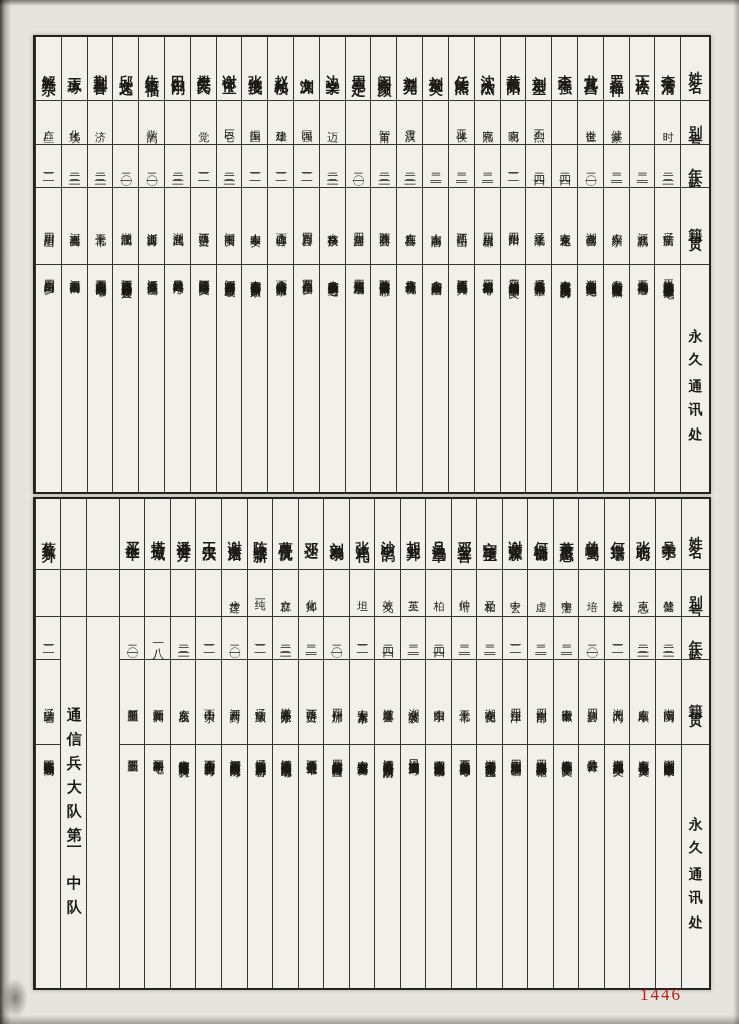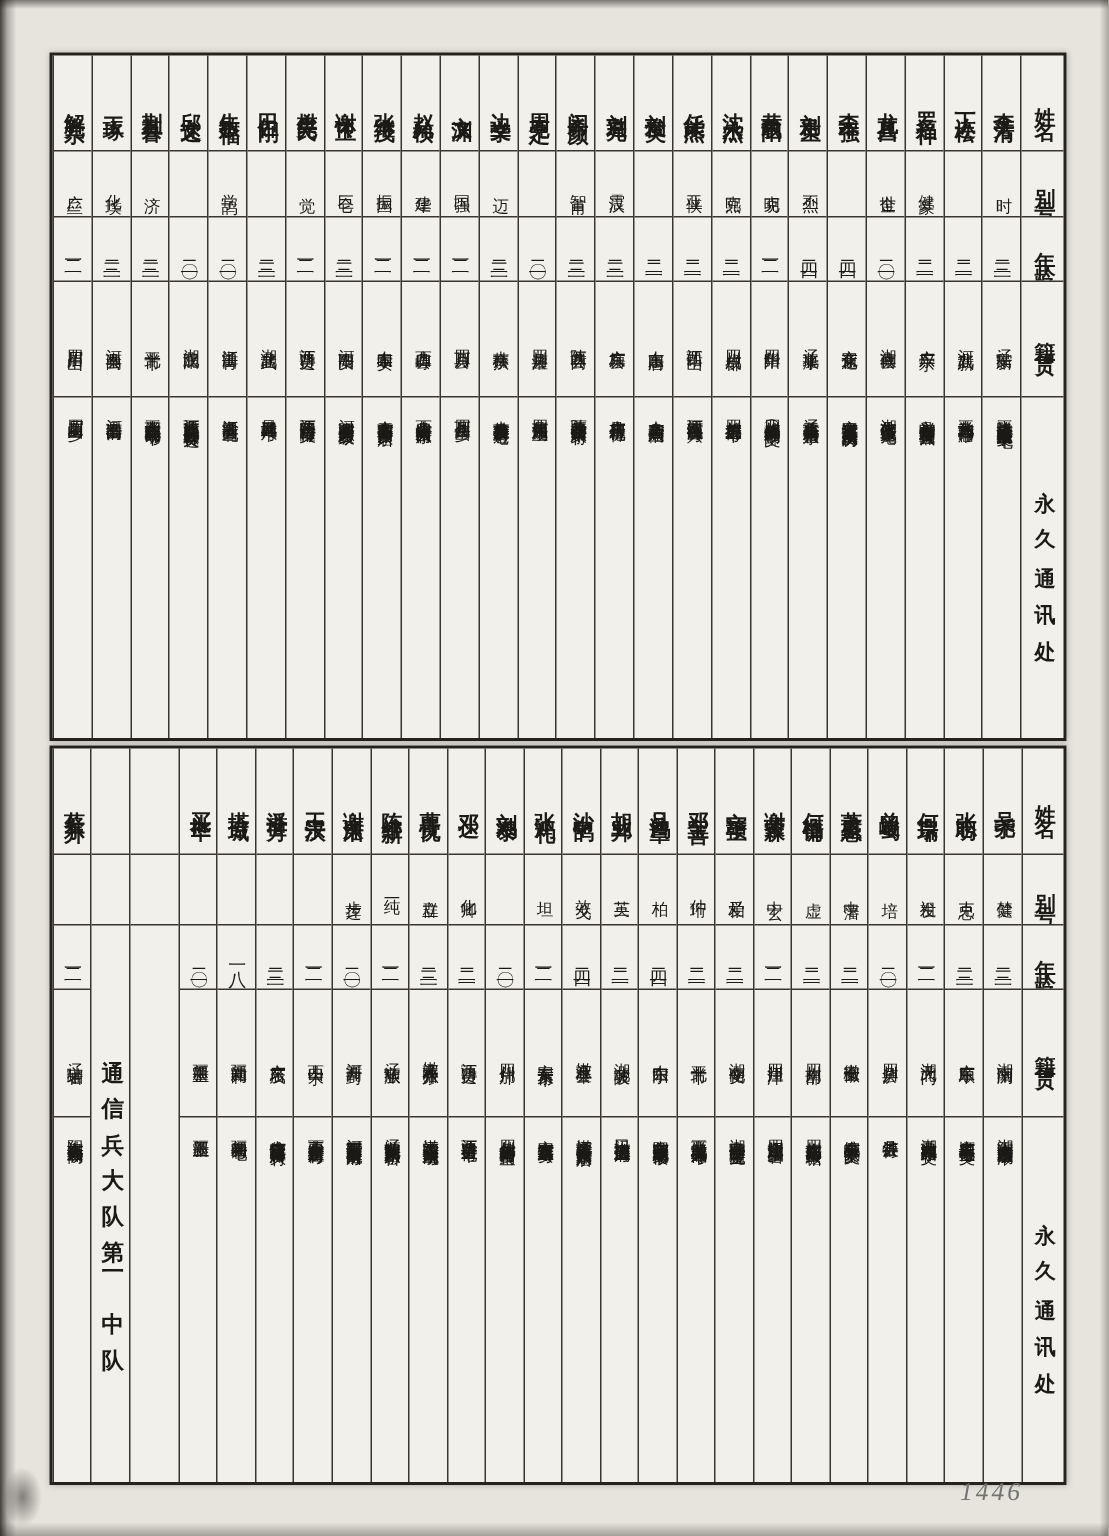--- a/index.html
+++ b/index.html
@@ -57,21 +57,21 @@
   .head.addr-h .vtext{letter-spacing:25px;}
   .head.addr-h{align-items:center;padding-top:0;}
   .alias .vtext{font-size:11px;letter-spacing:2px;}
   .age .vtext{font-size:12px;letter-spacing:2px;}
   .native .vtext{font-size:11px;letter-spacing:1px;line-height:1.05;}
   .addr .vtext{font-size:11px;letter-spacing:0.5px;line-height:1.08;}
   .unit-label{align-items:center;padding-top:0;}
   .unit-label .vtext{font-size:15px;font-weight:bold;letter-spacing:24px;}
   .note{font-size:8px;letter-spacing:0;}
 
-  .pageno{position:absolute;left:640px;top:985px;font-size:17px;letter-spacing:2px;color:#737373;font-style:italic;}
+  .pageno{position:absolute;left:640px;top:985px;font-size:17px;letter-spacing:2px;color:#b91c1c;}
 </style>
 </head>
 <body>
 
 <div class="page">
   <div class="edge-t"></div>
   <div class="edge-b"></div>
   <div class="edge-r"></div>
 
   <div class="tbl" id="tbl-top">

